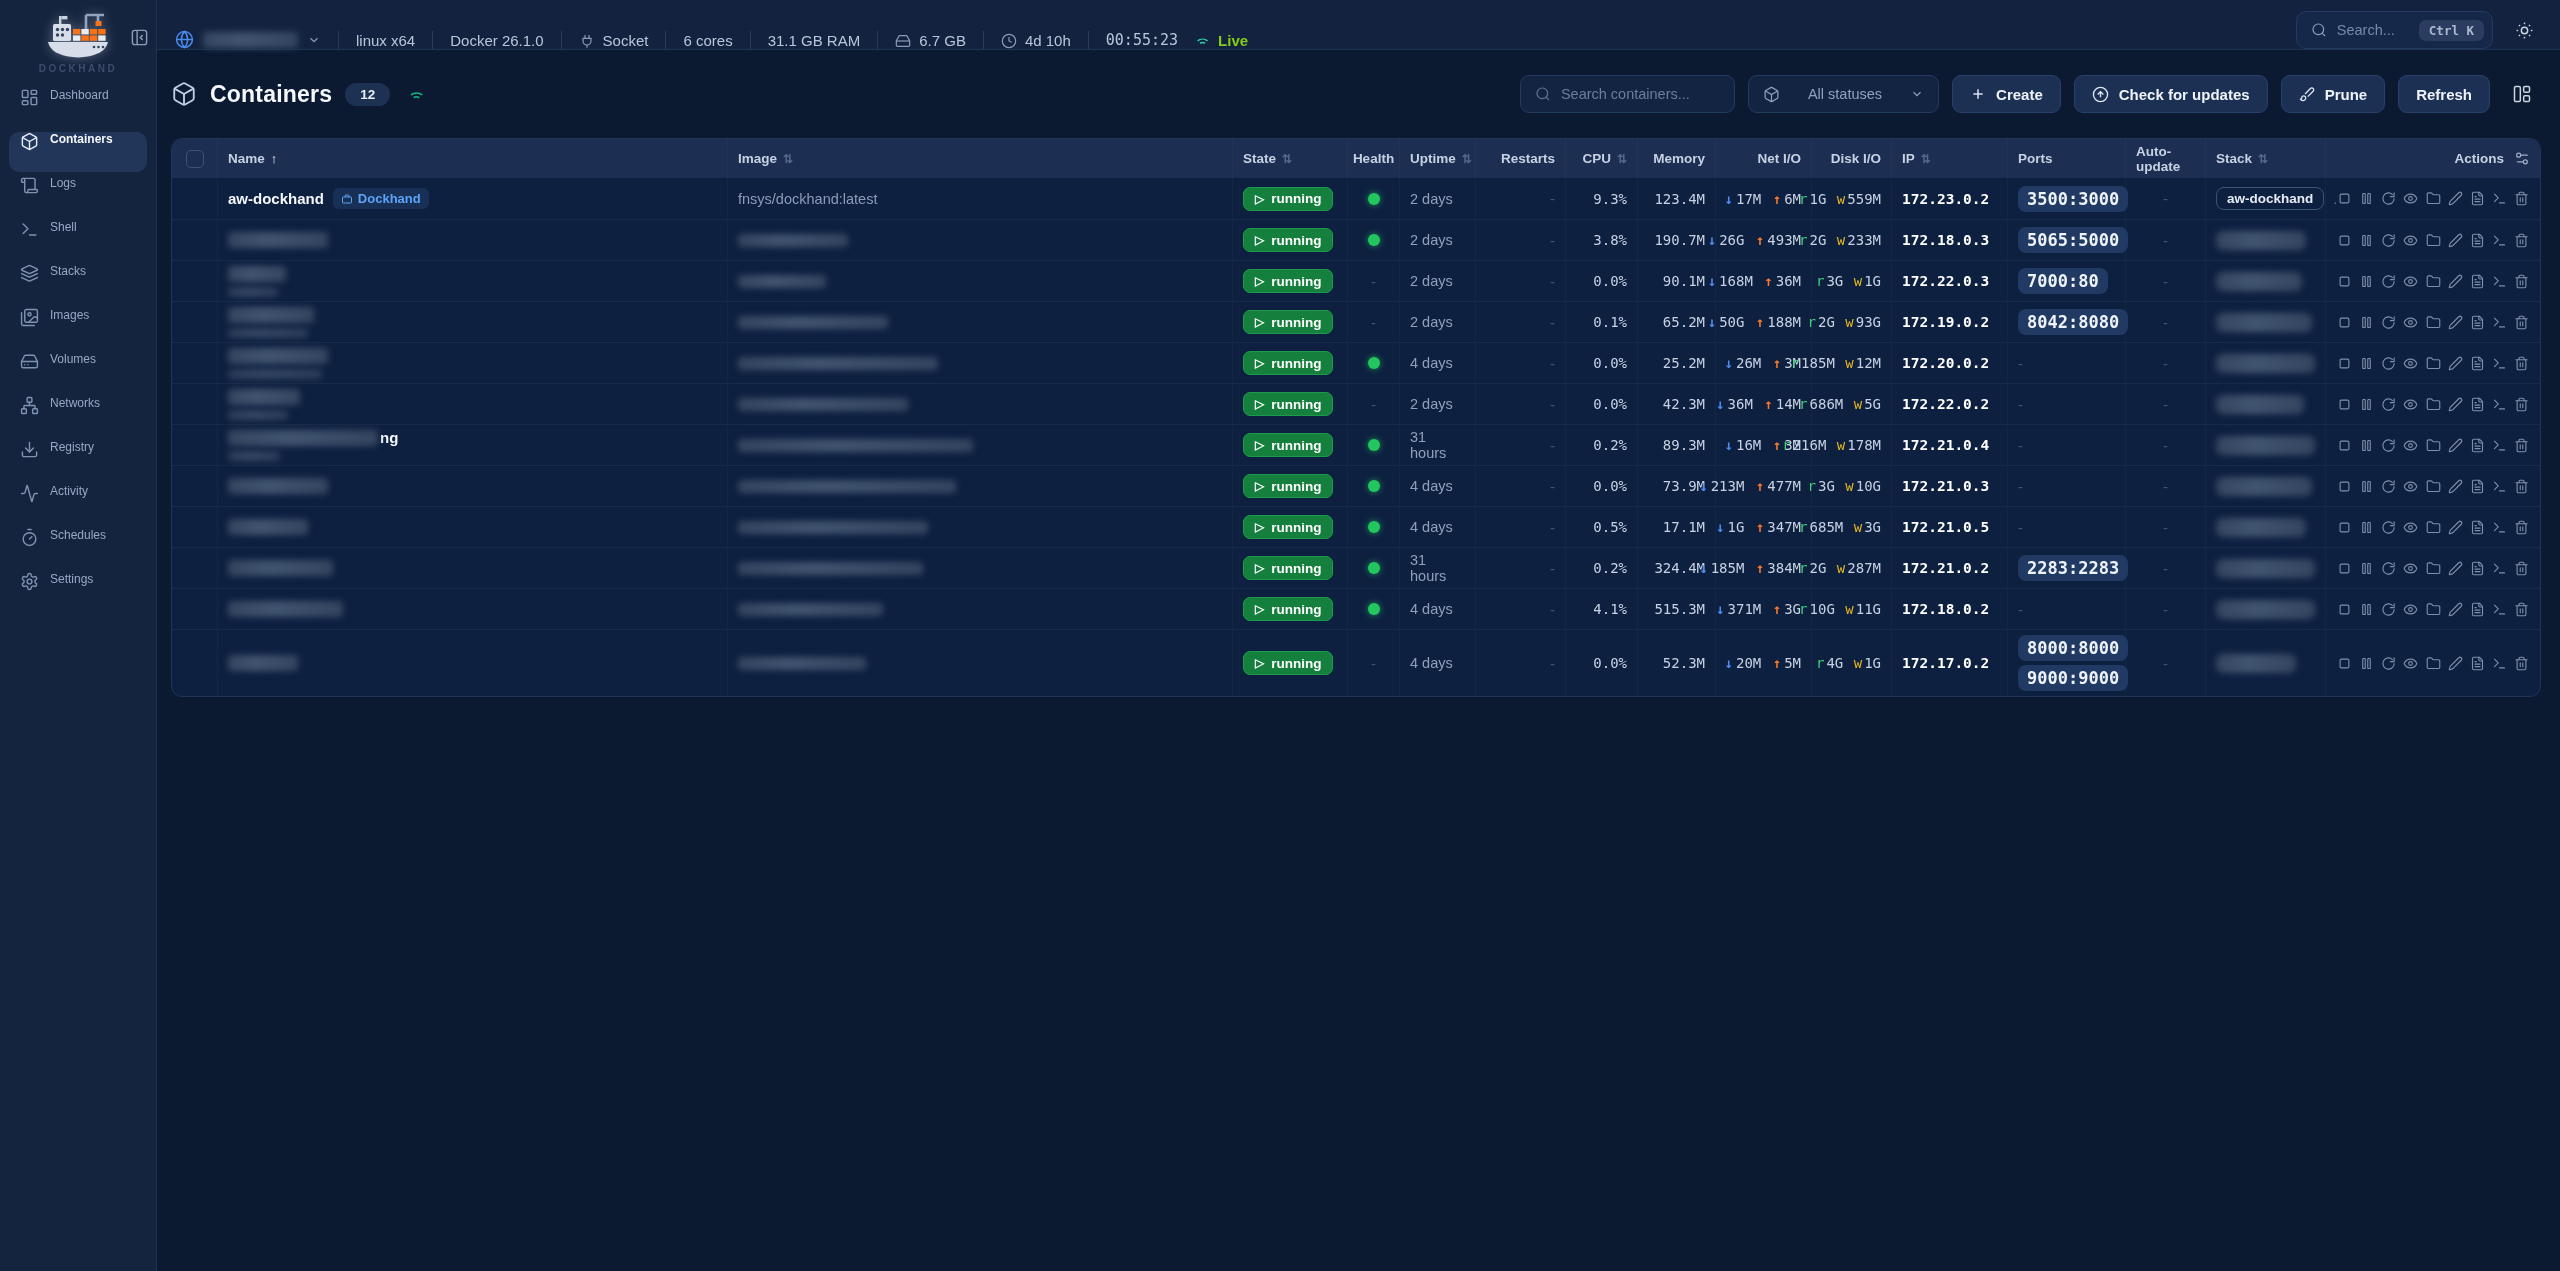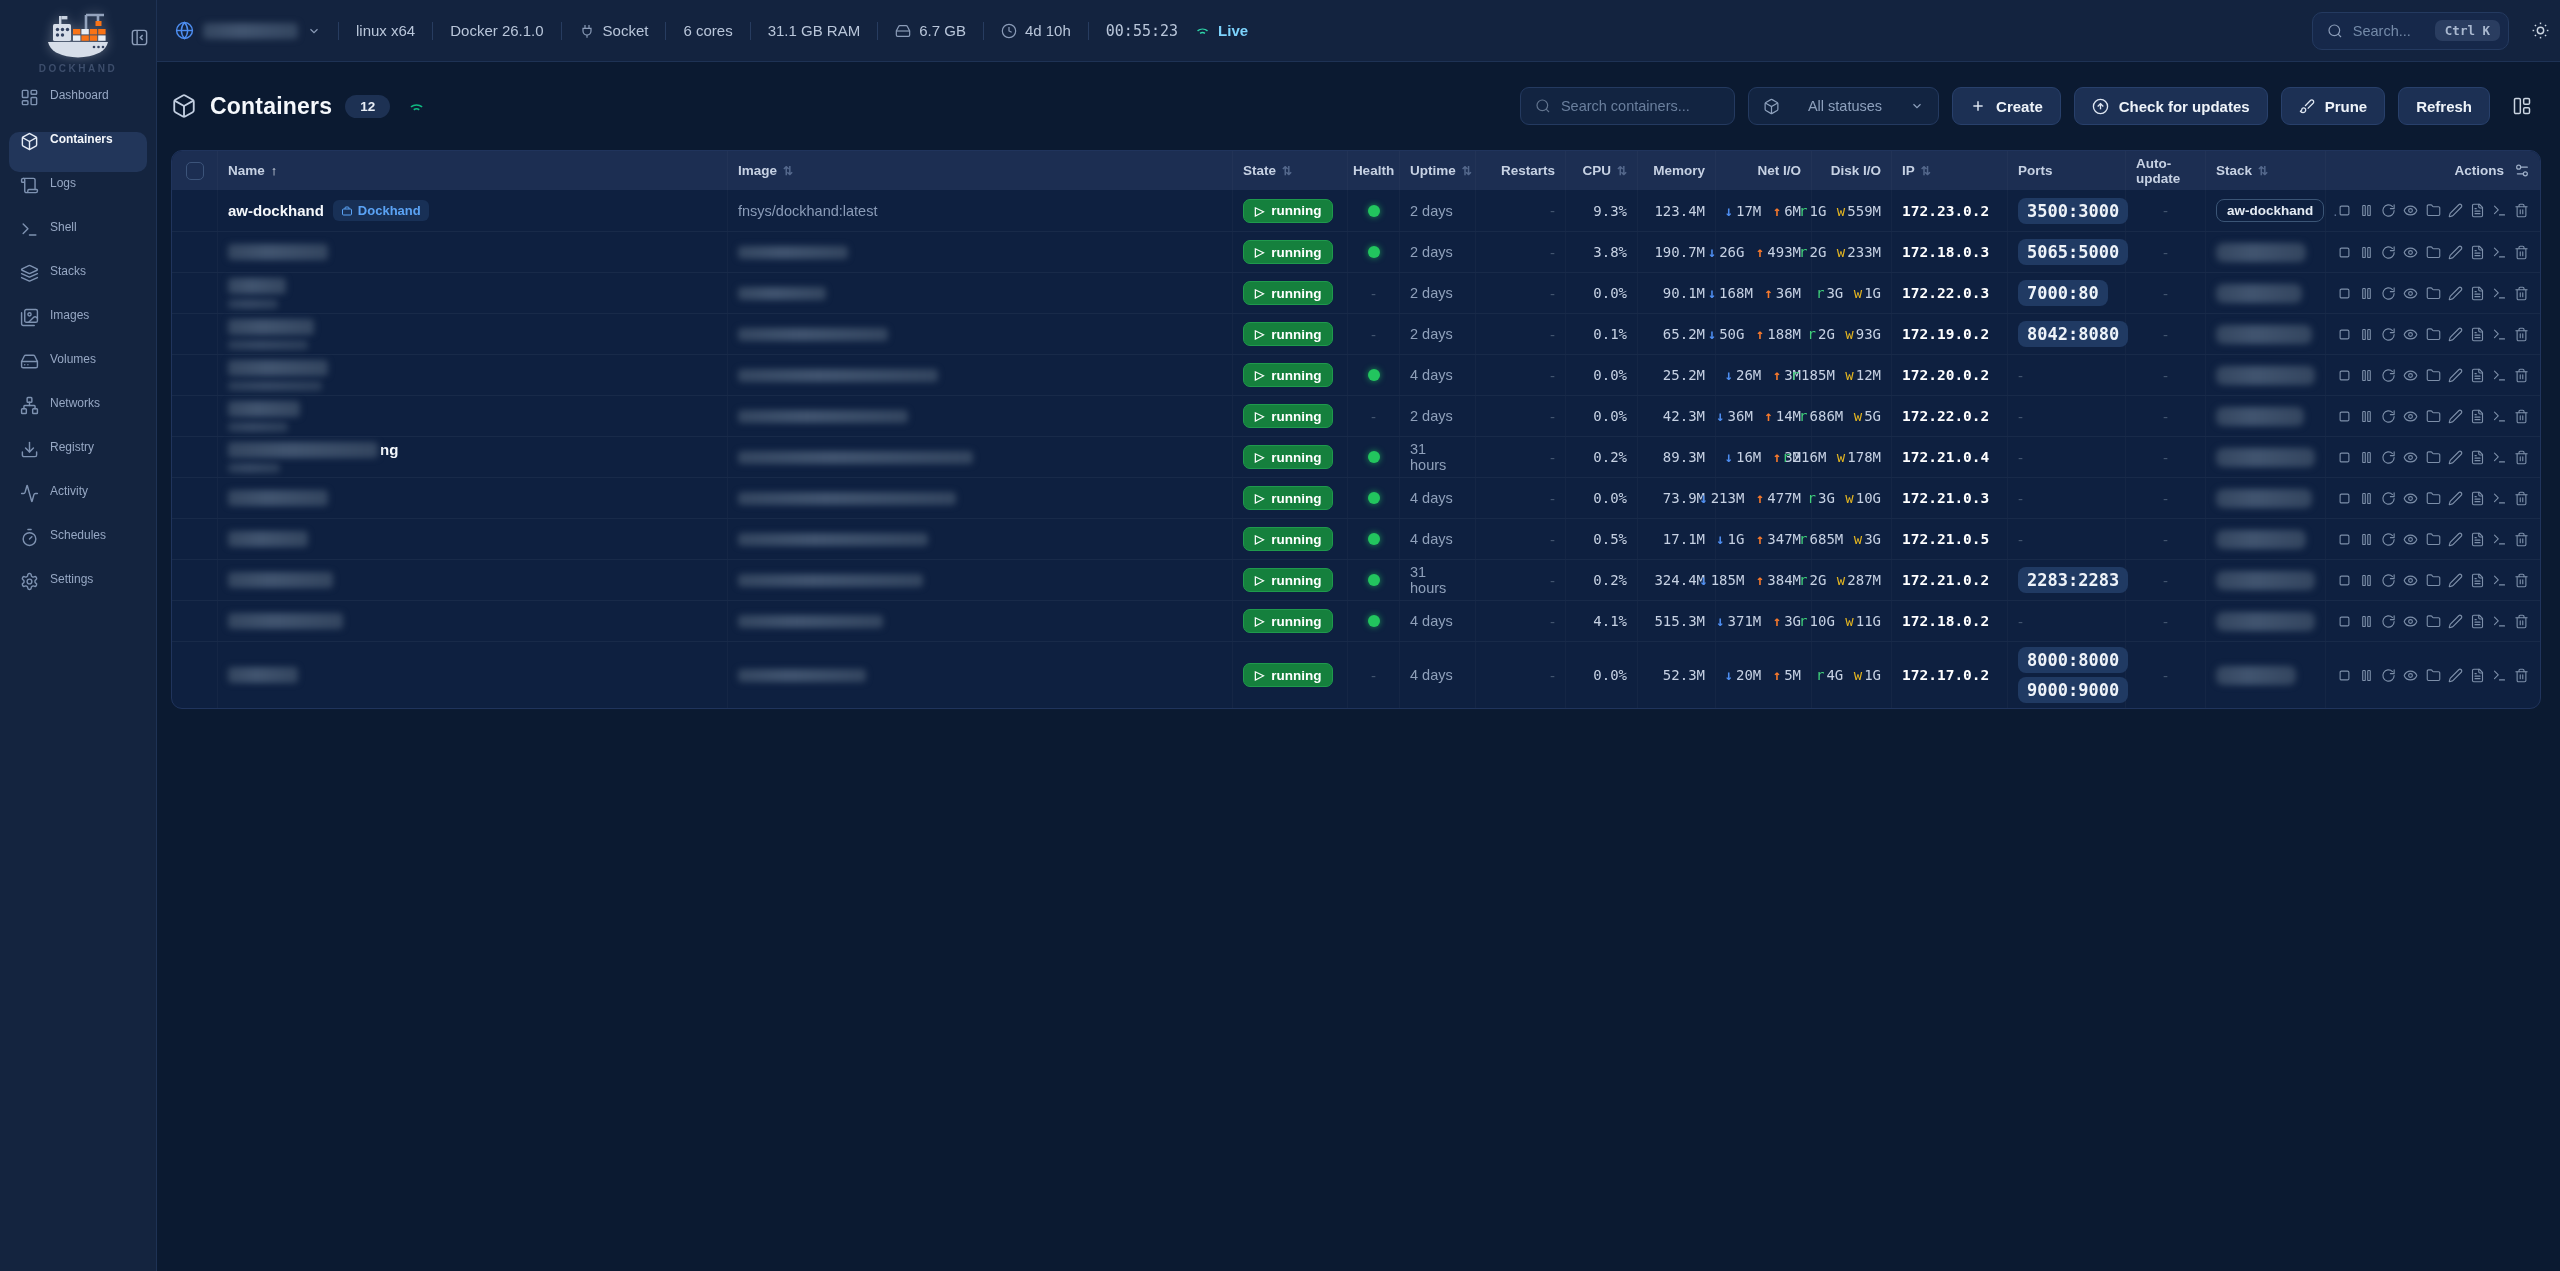--- a/index.html
+++ b/index.html
@@ -20,26 +20,26 @@
   nav { margin-top:10px; display:flex; flex-direction:column; gap:4px; padding:0 9px; }
   .nav-item { height:40px; border-radius:10px; display:flex; gap:11px; padding:0 11px; color:#97a8c4; font-size:12px; font-weight:500; cursor:pointer; }
   .nav-item .icon { color:#7e92b1; display:flex; }
   .nav-item.active { background:#22365a; color:#f4f7fb; font-weight:700; }
   .nav-item.active .icon { color:#e6ecf5; }
 
   
   .main-col { flex:1; display:flex; flex-direction:column; min-width:0; }
 
   
-  .topbar { height:62px; background:#13233f; border-bottom:1px solid #1e3254; display:flex; align-items:center; padding:0 10px 0 18px; gap:0; }
+  .topbar { height:50px; background:#13233f; border-bottom:1px solid #1e3254; display:flex; align-items:flex-end; padding:0 26px 0 18px; gap:0; }
   .env { display:flex; align-items:center; gap:9px; cursor:pointer; }
   .tb-group { display:flex; align-items:center; gap:8px; color:#b9c6da; font-size:15px; white-space:nowrap; }
   .tb-sep { width:1px; height:18px; background:#273c60; margin:0 17px; }
   .tb-icon { color:#8b9cb8; display:flex; }
-  .live { color:#7dd3fc; font-weight:700; }
+  .live { color:#84cc16; font-weight:700; }
   .live-wifi { color:#2dd4a7; display:flex; }
   .topbar-right { margin-left:auto; display:flex; align-items:center; gap:22px; }
   .tb-search { display:flex; align-items:center; gap:10px; border:1px solid #243a60; background:#16284a; border-radius:10px; height:38px; padding:0 8px 0 14px; min-width:196px; color:#64748b; cursor:text; }
   .tb-search .ph { font-size:14.5px; color:#748aa8; }
   kbd { background:#2a3d60; color:#a9b8cf; border-radius:7px; padding:3px 10px; font-size:12.5px; font-family:"DejaVu Sans Mono", monospace;font-weight:bold; }
   .sun-btn { color:#cbd5e1; display:flex; cursor:pointer; }
 
   
   main { flex:1; padding:0 19px 0 14px; }
   .page-head { height:88px; display:flex; align-items:center; }

